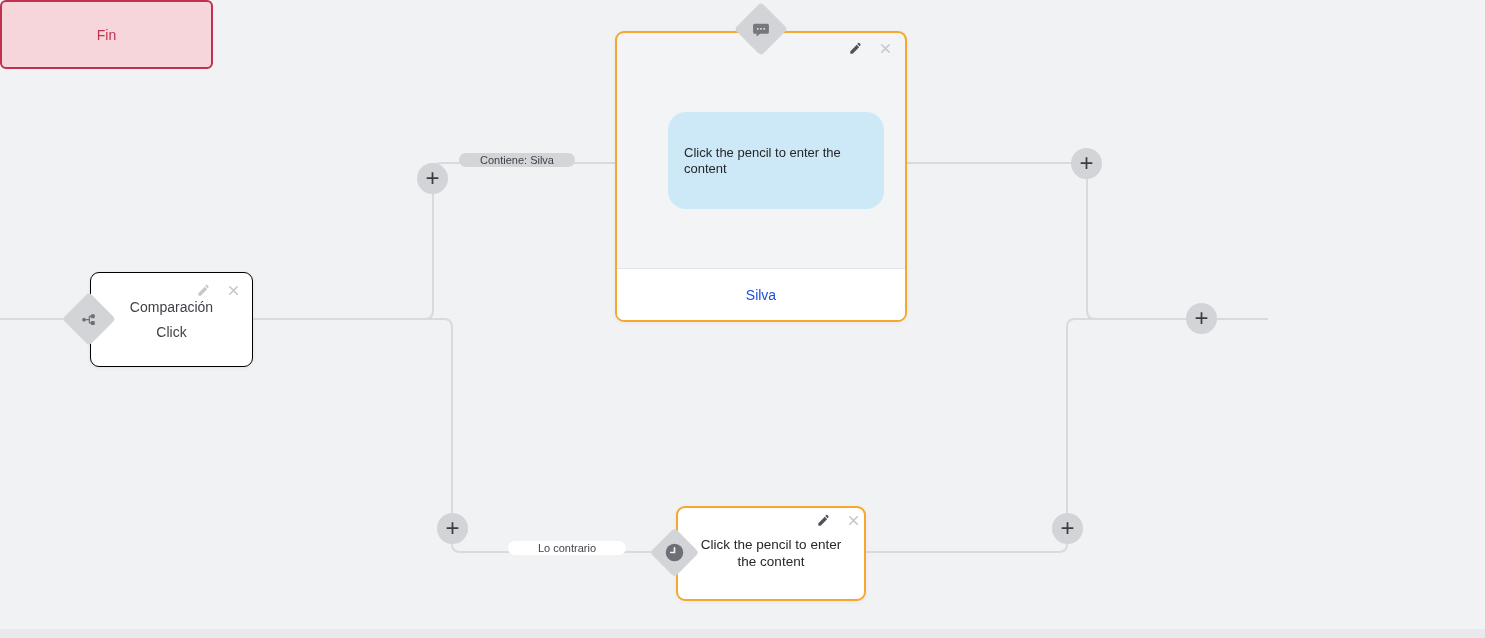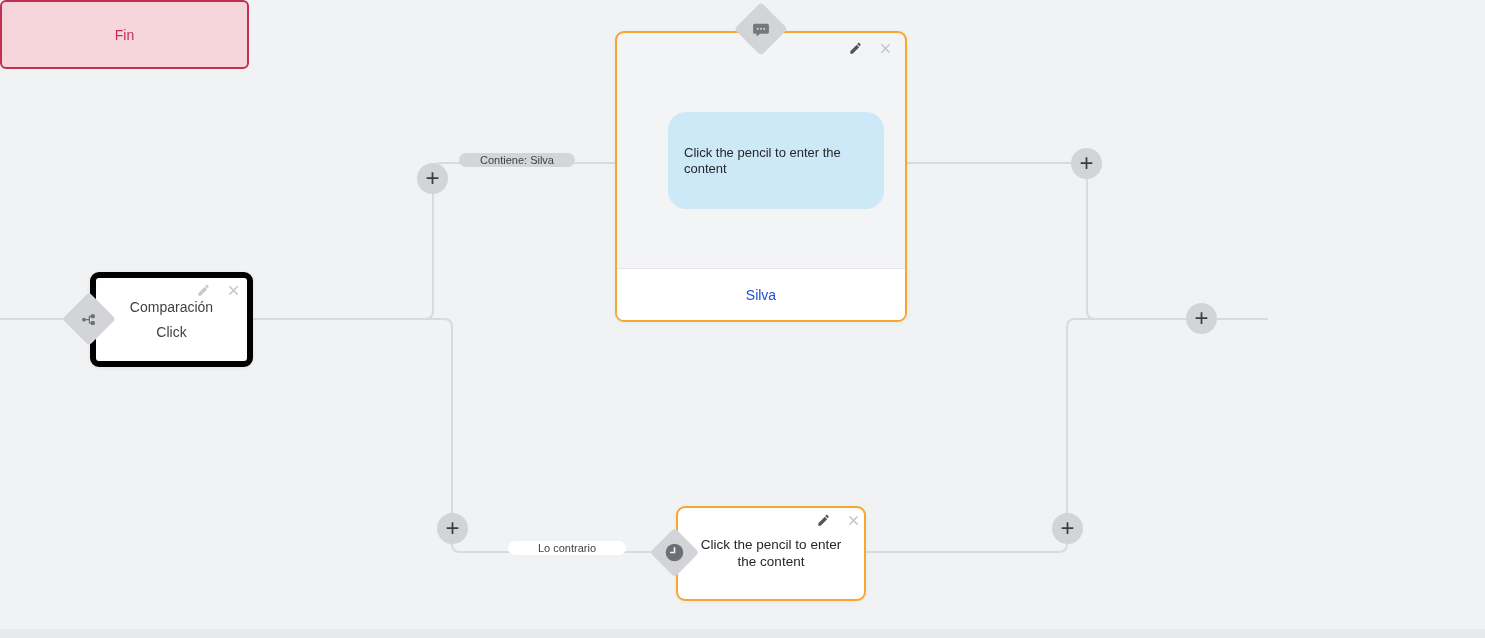--- a/index.html
+++ b/index.html
@@ -31,21 +31,21 @@
 
   
   .node {
     position: absolute;
     border-radius: 9px;
     z-index: 3;
   }
   .node-compare {
     left: 90px; top: 272px; width: 163px; height: 95px;
     background: #ffffff;
-    border: 6px solid #000000;
+    border: 1px solid #000000;
     box-shadow: 0 1px 4px rgba(40,40,60,0.07);
     display: flex; flex-direction: column;
     align-items: center; justify-content: center;
     gap: 8px;
   }
   .node-compare .title-line {
     font-size: 14px; color: #3f3f46; line-height: 17px;
   }
   .node-message {
     left: 615px; top: 31px; width: 292px; height: 291px;
@@ -59,21 +59,21 @@
     border: 2px solid #f6a72e;
     box-shadow: 0 1px 4px rgba(40,40,60,0.05);
     display: flex; align-items: center; justify-content: center;
   }
   .node-action .placeholder-text {
     width: 162px;
     text-align: center;
     font-size: 13.5px; line-height: 16.5px; color: #27272b;
   }
   .node-end {
-    left: 1268px; top: 285px; width: 249px; height: 69px;
+    left: 1268px; top: 285px; width: 213px; height: 69px;
     background: #f6d6db;
     border: 2px solid #c23050;
     border-radius: 6px;
     display: flex; align-items: center; justify-content: center;
     font-size: 14px; color: #c23050;
   }
 
   
   .bubble {
     position: absolute;

